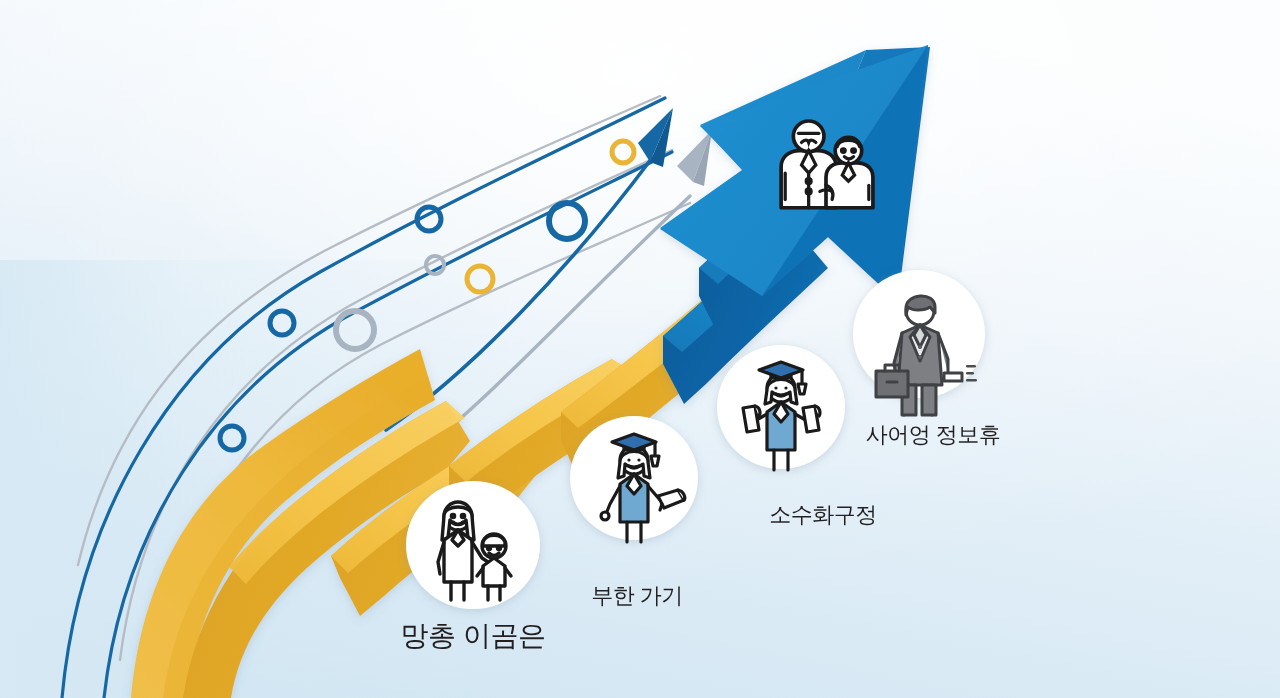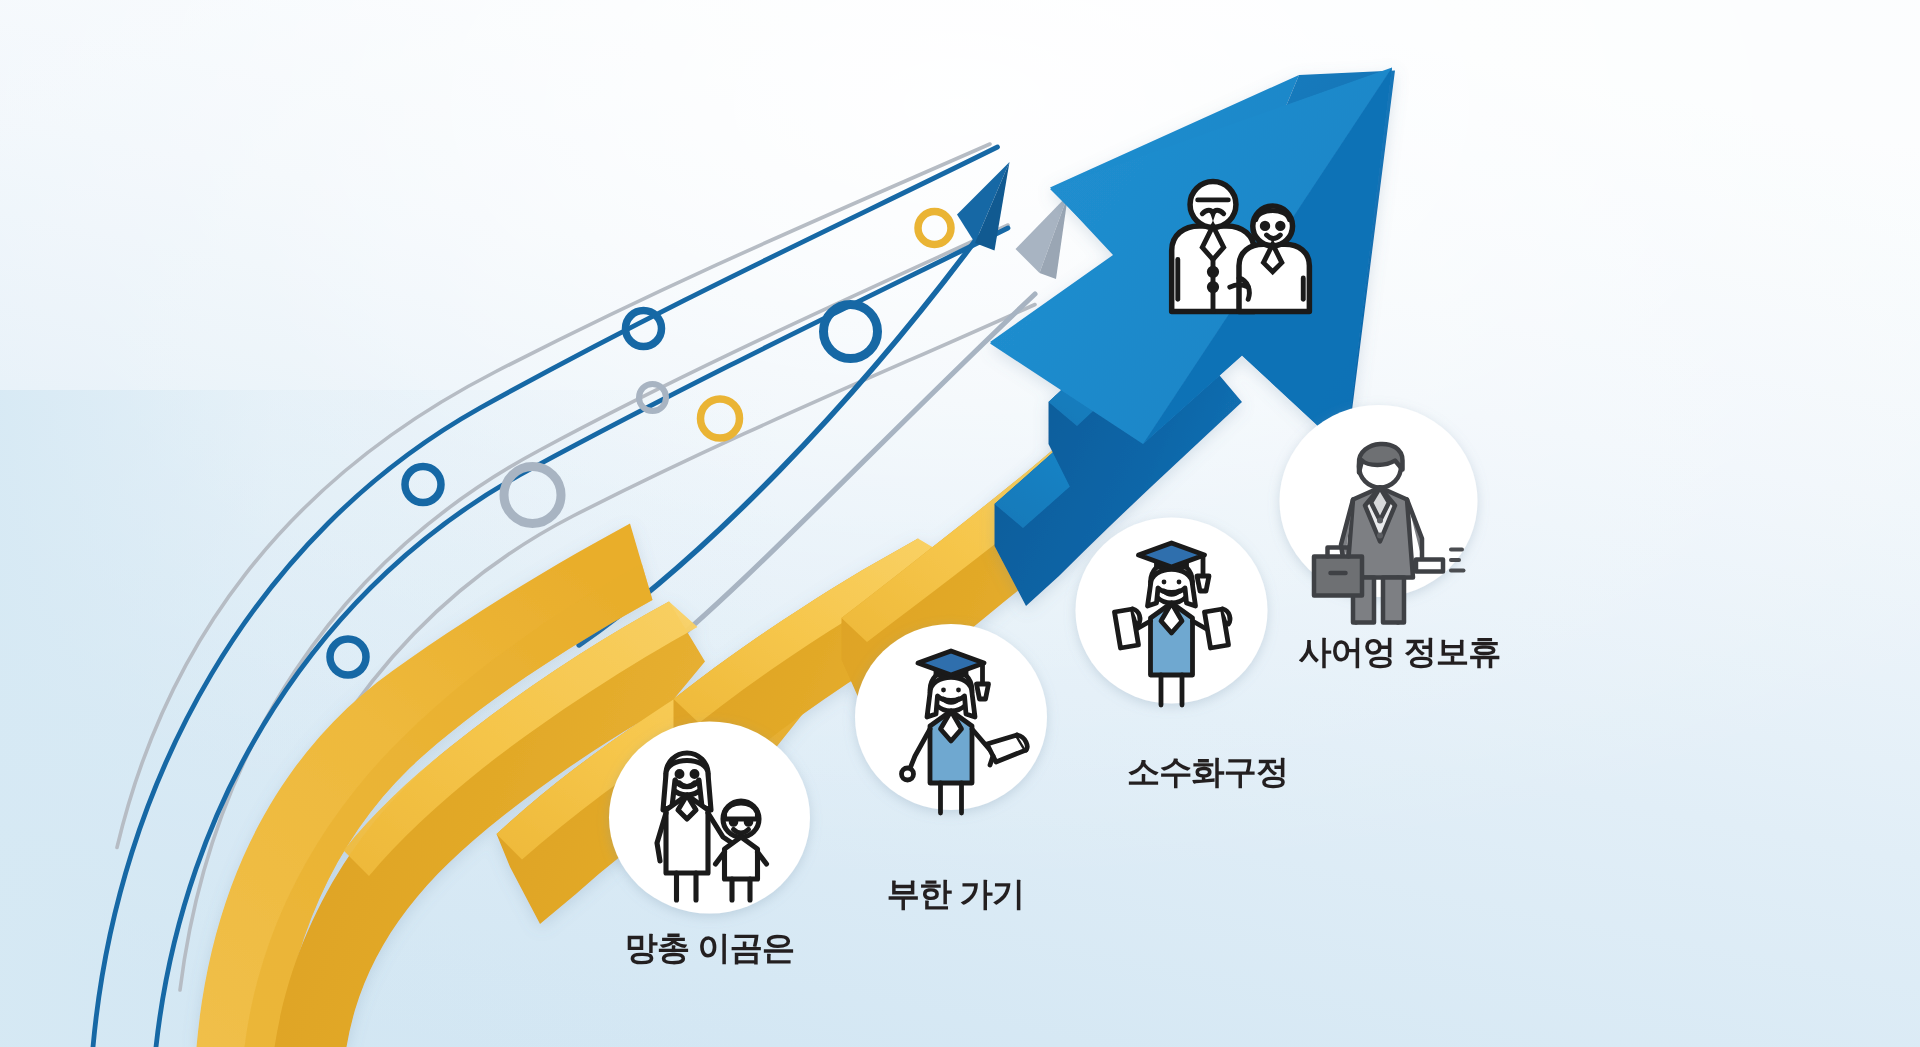--- a/index.html
+++ b/index.html
@@ -7,21 +7,21 @@
     width:1280px;height:698px;overflow:hidden;
     font-family:"Liberation Sans","DejaVu Sans",sans-serif;
     background:#d9eaf4;
   }
   #stage{position:relative;width:1280px;height:698px;overflow:hidden;}
   #bg{position:absolute;inset:0;}
   #artwork{position:absolute;inset:0;}
   .m-label{
     position:absolute;
     white-space:nowrap;
-    font-weight:700;
+    font-weight:400;
     color:#231f20;
     letter-spacing:-0.5px;
     text-align:left;
     transform:translateX(-50%);
   }
 </style>
 </head>
 <body>
 
 <div id="stage">
@@ -441,18 +441,18 @@
         </g>
         <g fill="#4b4d51" stroke="none">
           <rect x="94" y="80" width="10" height="2.6" rx="1.3"></rect>
           <rect x="94" y="87" width="8" height="2.6" rx="1.3"></rect>
           <rect x="94" y="94" width="11" height="2.6" rx="1.3"></rect>
         </g>
       </g>
     </g>
   </svg>
 
-  <div class="m-label" style="left:473px;top:617px;font-size:22px;">망총 이곰은</div>
+  <div class="m-label" style="left:473px;top:617px;font-size:28px;">망총 이곰은</div>
   <div class="m-label" style="left:637px;top:581px;font-size:22px;">부한 가기</div>
-  <div class="m-label" style="left:805px;top:500px;font-size:22px;">소수화구정</div>
+  <div class="m-label" style="left:823px;top:500px;font-size:22px;">소수화구정</div>
   <div class="m-label" style="left:933px;top:420px;font-size:22px;">사어엉 정보휴</div>
 
 </div>
 
 </body></html>

